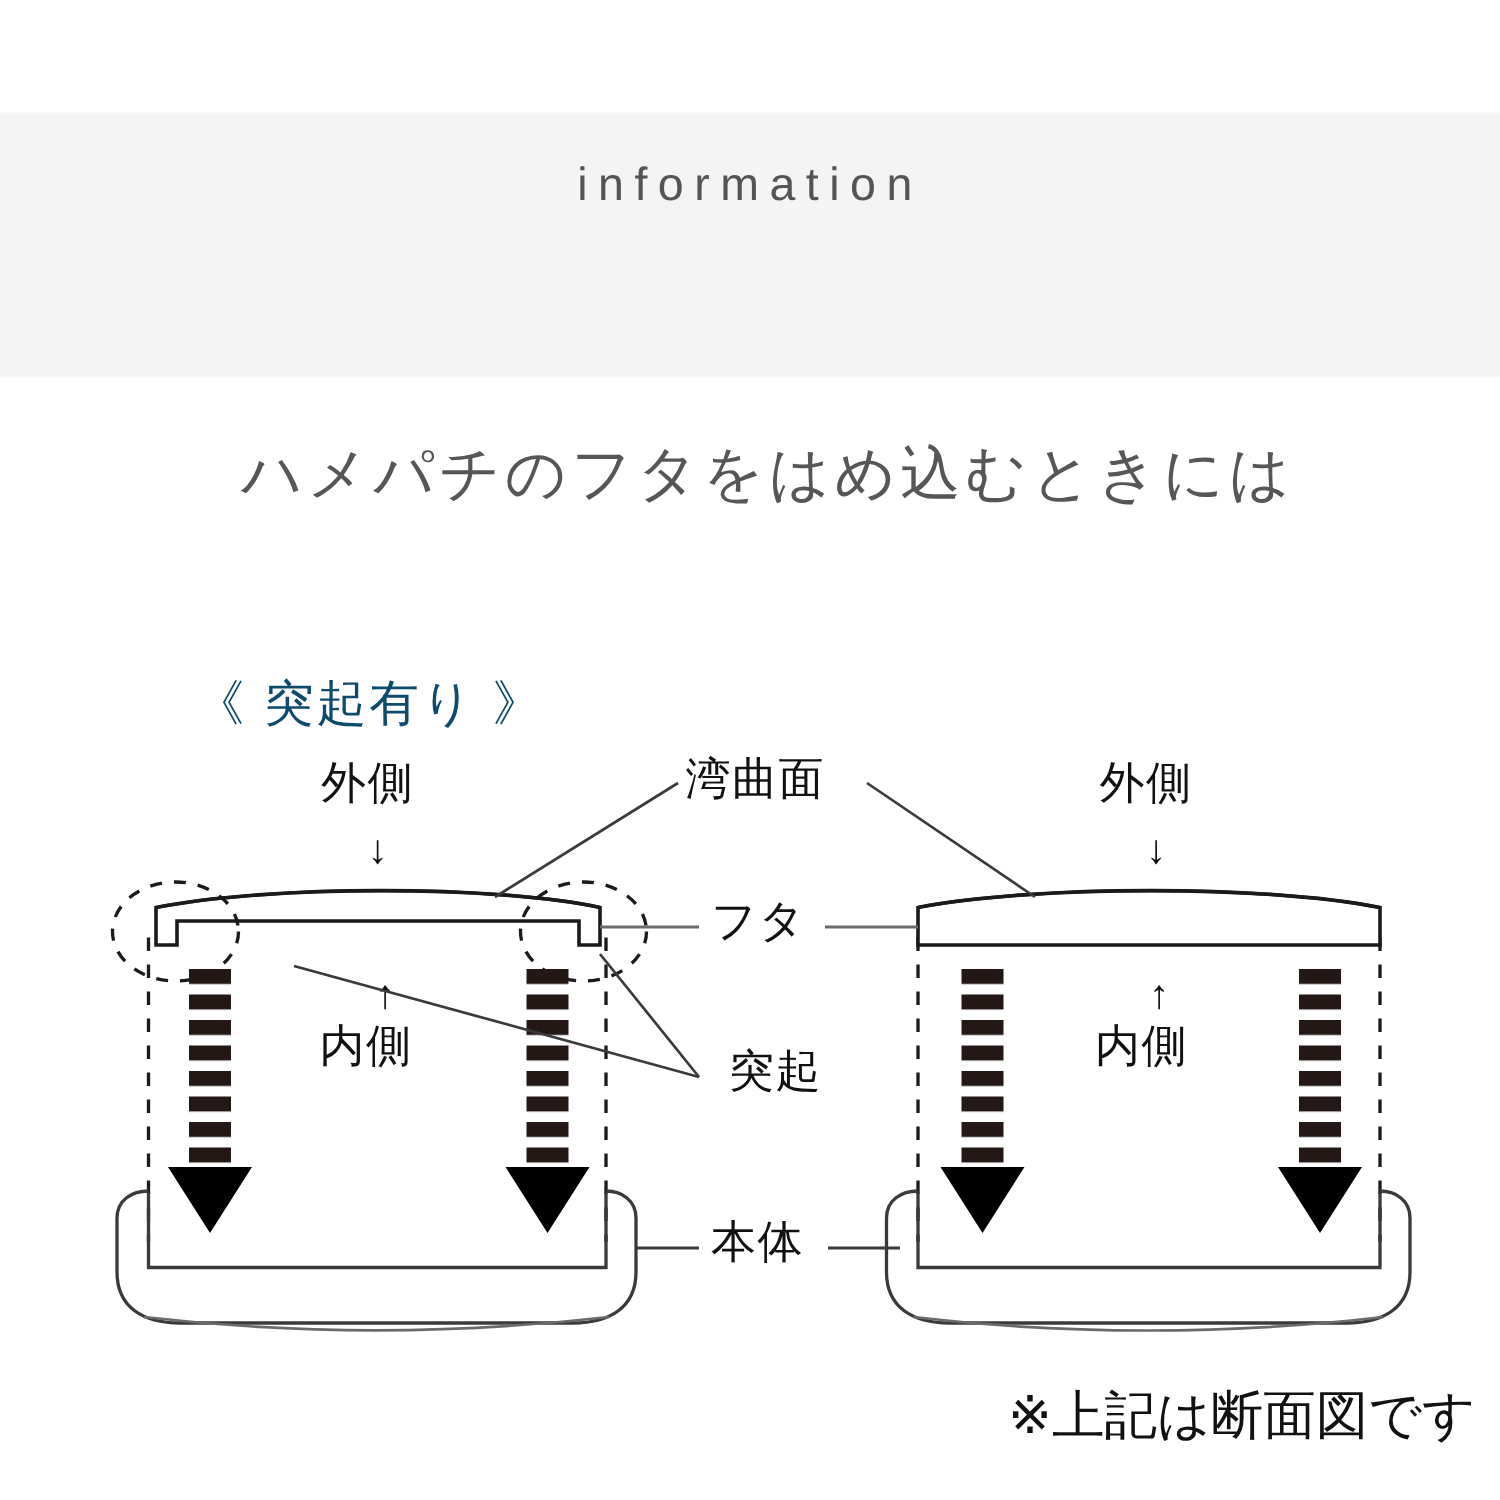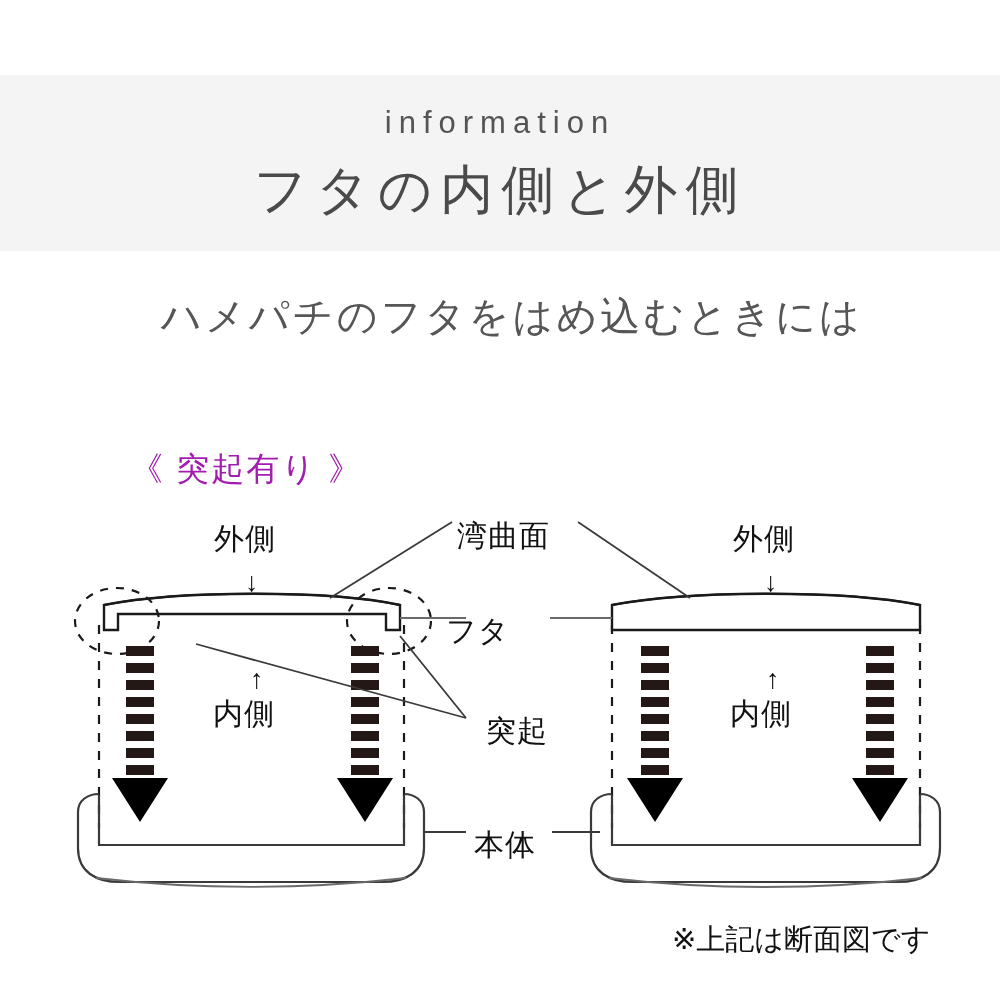--- a/index.html
+++ b/index.html
@@ -33,69 +33,68 @@
     position:absolute;left:0;top:283px;width:1000px;
     text-align:center;color:#565656;
     font-size:40px;line-height:66px;letter-spacing:3px;
     white-space:nowrap;
     padding-left:12px;
   }
 
   
   .sec-heading{
     position:absolute;top:447px;
-    font-size:33px;color:#a21caf;letter-spacing:2px;white-space:nowrap;
+    font-size:33px;color:#0c4a6e;letter-spacing:2px;white-space:nowrap;
     font-weight:400;
   }
   .sec-heading.left{left:130px;}
   .sec-heading.right{left:650px;}
 
   
   .dlabel{
     position:absolute;font-size:30px;color:#111;white-space:nowrap;
-    letter-spacing:1px;line-height:1;margin-top:16px;
+    letter-spacing:1px;line-height:1;
   }
   .dlabel.arrow{font-size:27px;}
 
   
   .art{position:absolute;left:0;top:0;width:1000px;height:1000px;}
 
   
   .footnote{
     position:absolute;left:672px;top:920px;
-    font-size:29px;color:#111;white-space:nowrap;letter-spacing:0px;
+    font-size:35px;color:#111;white-space:nowrap;letter-spacing:0px;
   }
 </style>
 </head>
 <body>
 
 <div class="page">
 
   <div class="header-band"></div>
   <div class="info-eyebrow">information</div>
-  <div class="header-title">フタの内側と外側</div>
 
   <div class="intro">
     <div>ハメパチのフタをはめ込むときには</div>
   </div>
 
   <div class="sec-heading left">《 突起有り 》</div>
 
   <div class="dlabel" style="left:214px;top:508px;">外側</div>
   <div class="dlabel arrow" style="left:245px;top:553px;">↓</div>
   <div class="dlabel arrow" style="left:250px;top:650px;">↑</div>
   <div class="dlabel" style="left:213px;top:683px;">内側</div>
 
   <div class="dlabel" style="left:733px;top:508px;">外側</div>
   <div class="dlabel arrow" style="left:764px;top:553px;">↓</div>
   <div class="dlabel arrow" style="left:766px;top:650px;">↑</div>
   <div class="dlabel" style="left:730px;top:683px;">内側</div>
 
   <div class="dlabel" style="left:457px;top:505px;">湾曲面</div>
-  <div class="dlabel" style="left:446px;top:600px;">フタ</div>
+  <div class="dlabel" style="left:474px;top:600px;">フタ</div>
   <div class="dlabel" style="left:486px;top:700px;">突起</div>
   <div class="dlabel" style="left:474px;top:814px;font-family:Liberation Serif, serif;">本体</div>
 
   <div class="footnote">※上記は断面図です</div>
 
   <svg class="art" viewBox="0 0 1000 1000">
     <defs>
 
       <pattern id="hatch" x="0" y="0" width="10" height="17" patternUnits="userSpaceOnUse">
         <rect x="0" y="0" width="10" height="10" fill="#231815"></rect>

